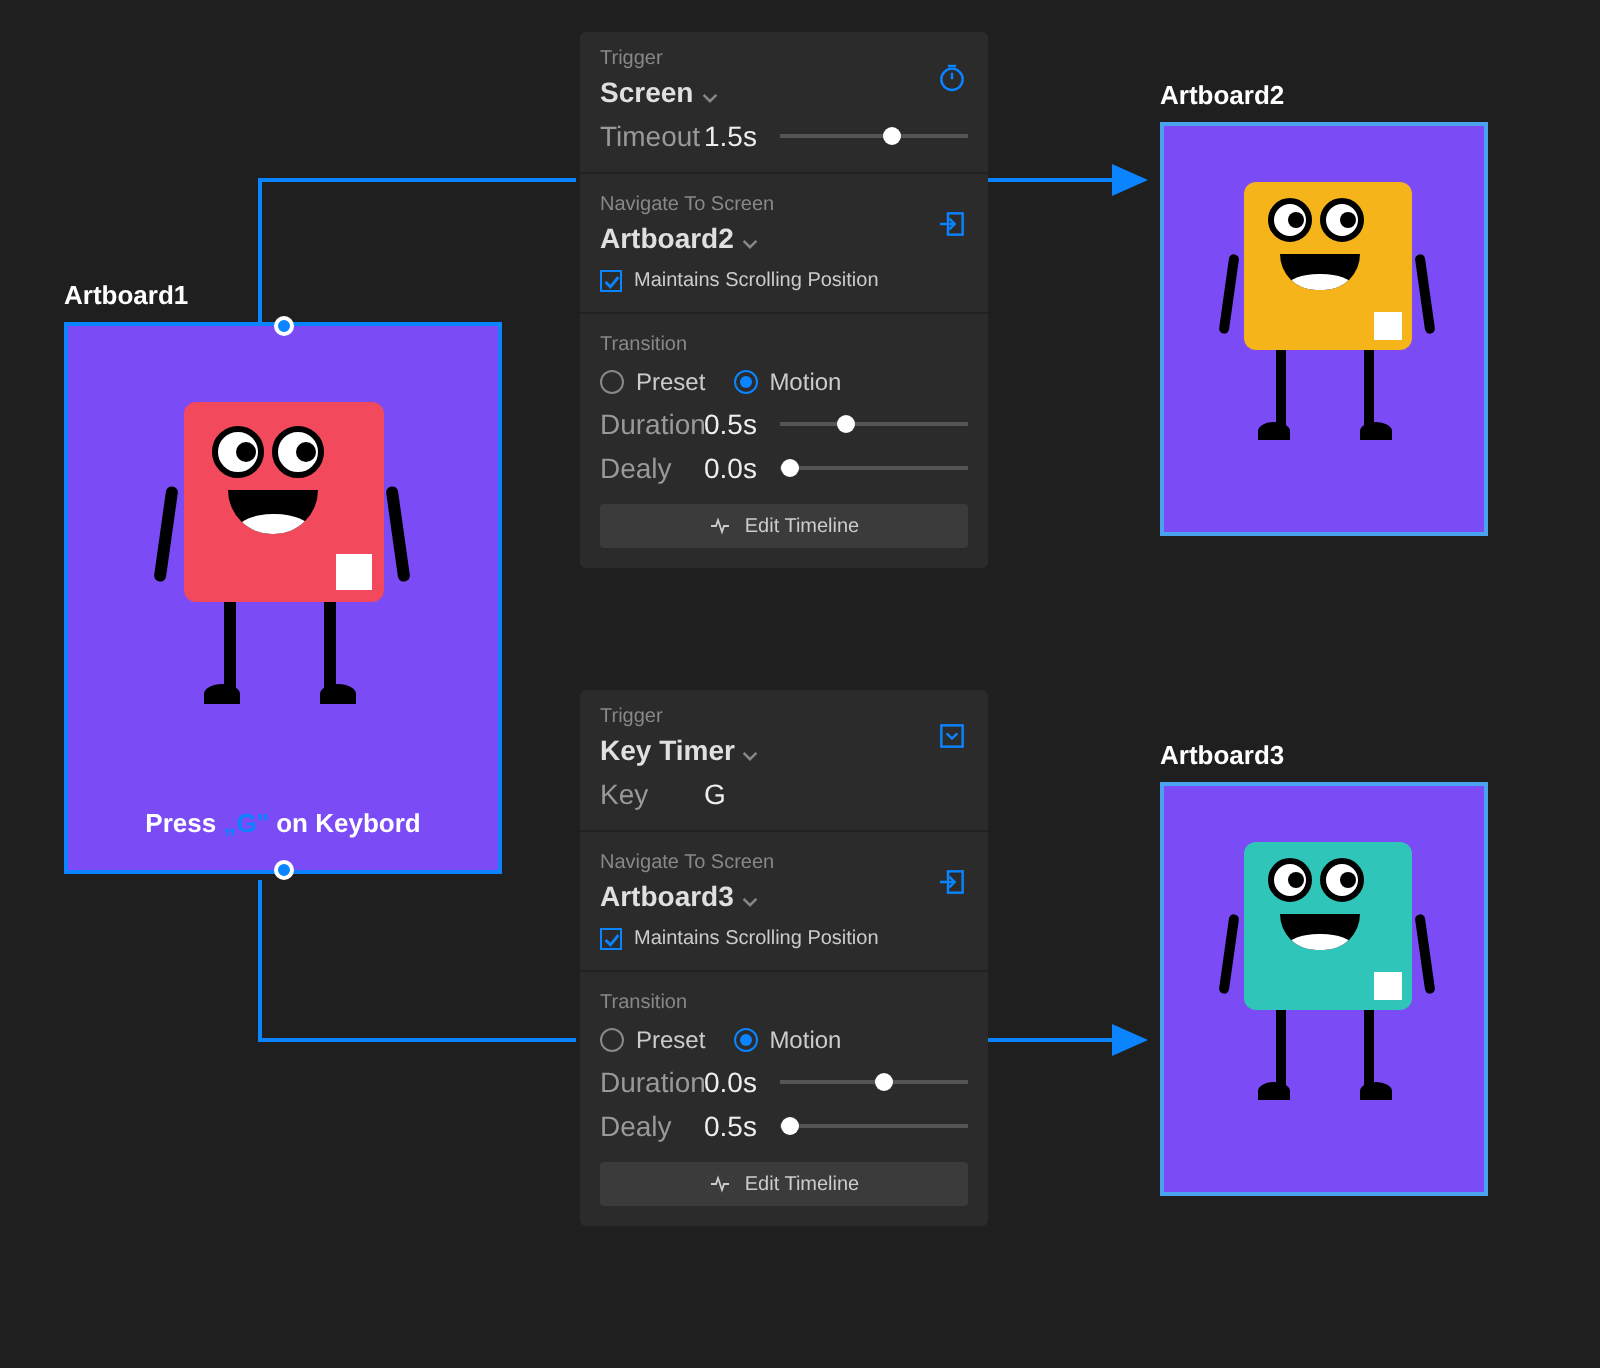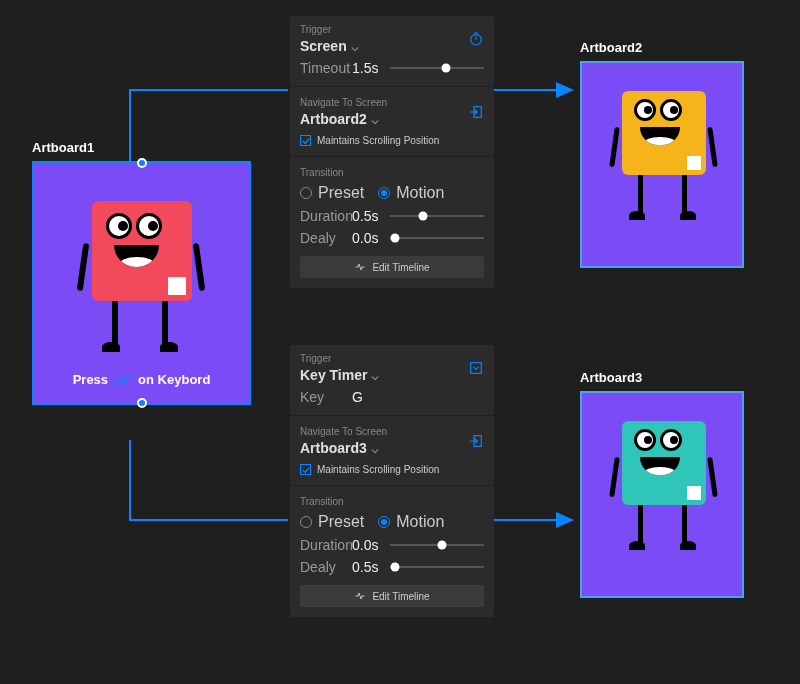--- a/index.html
+++ b/index.html
@@ -14,21 +14,21 @@
     font-size: 12px;
   }
   .artboard-label {
     font-weight: 700;
     font-size: 13px;
     color: #fff;
   }
   
   .artboard1-wrap { position: absolute; left: 32px; top: 140px; }
   .artboard1 {
-    width: 219px; height: 244px;
+    width: 219px; height: 276px;
     background: #7b4bf6;
     border: 2px solid #0a84ff;
     position: relative;
   }
   .node { position: absolute; width: 10px; height: 10px; background: #0a84ff; border: 2px solid #fff; border-radius: 50%; transform: translate(-50%,-50%); }
   .node.top { left: 50%; top: 0; }
   .node.bottom { left: 50%; top: 100%; }
   .character-body { position: absolute; border-radius: 6px; }
   .eye-white { position: absolute; background: #fff; border-radius: 50%; border: 3px solid #000; }
   .eye-pupil { position: absolute; background: #000; border-radius: 50%; }
@@ -71,21 +71,21 @@
   .kv-row .k { width: 52px; }
   .kv-row .v { width: 38px; color: #eee; }
   .kv-row .slider { flex: 1; height: 14px; position: relative; cursor: pointer; }
   .slider .track { position: absolute; left: 0; right: 0; top: 50%; height: 2px; background: #555; transform: translateY(-50%); }
   .slider .thumb { position: absolute; top: 50%; width: 9px; height: 9px; background: #fff; border-radius: 50%; transform: translate(-50%,-50%); }
   .divider { height: 1px; background: #212121; margin: 10px -10px; }
   .checkbox-row { display: flex; align-items: flex-start; gap: 6px; margin-top: 8px; font-size: 10px; color: #ccc; cursor: pointer; }
   .checkbox { width: 11px; height: 11px; border: 1px solid #0a84ff; display: flex; align-items: center; justify-content: center; }
   .checkbox svg { width: 8px; height: 8px; color: #0a84ff; }
   .radio-row { display: flex; align-items: center; gap: 14px; margin-top: 6px; }
-  .radio-opt { display: flex; align-items: center; gap: 6px; font-size: 16px; color: #ccc; cursor: pointer; }
+  .radio-opt { display: flex; align-items: center; gap: 6px; font-size: 12px; color: #ccc; cursor: pointer; }
   .radio-outer { width: 12px; height: 12px; border: 1.5px solid #888; border-radius: 50%; display: flex; align-items: center; justify-content: center; }
   .radio-outer.active { border-color: #0a84ff; }
   .radio-inner { width: 6px; height: 6px; background: #0a84ff; border-radius: 50%; }
   .edit-btn { margin-top: 10px; background: #3b3b3b; height: 22px; display: flex; align-items: center; justify-content: center; gap: 6px; font-size: 10px; color: #ccc; border-radius: 2px; cursor: pointer; }
   .edit-btn svg { width: 12px; height: 12px; }
 
   
   svg.arrows { position: absolute; left: 0; top: 0; width: 800px; height: 684px; pointer-events: none; }
 </style>
 </head>

